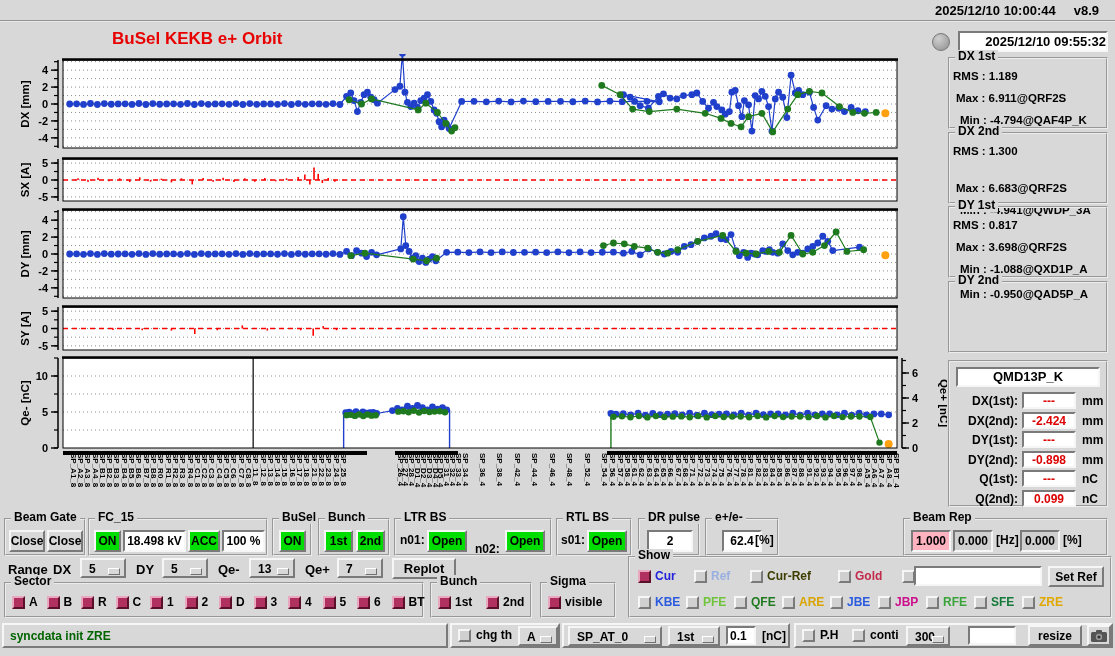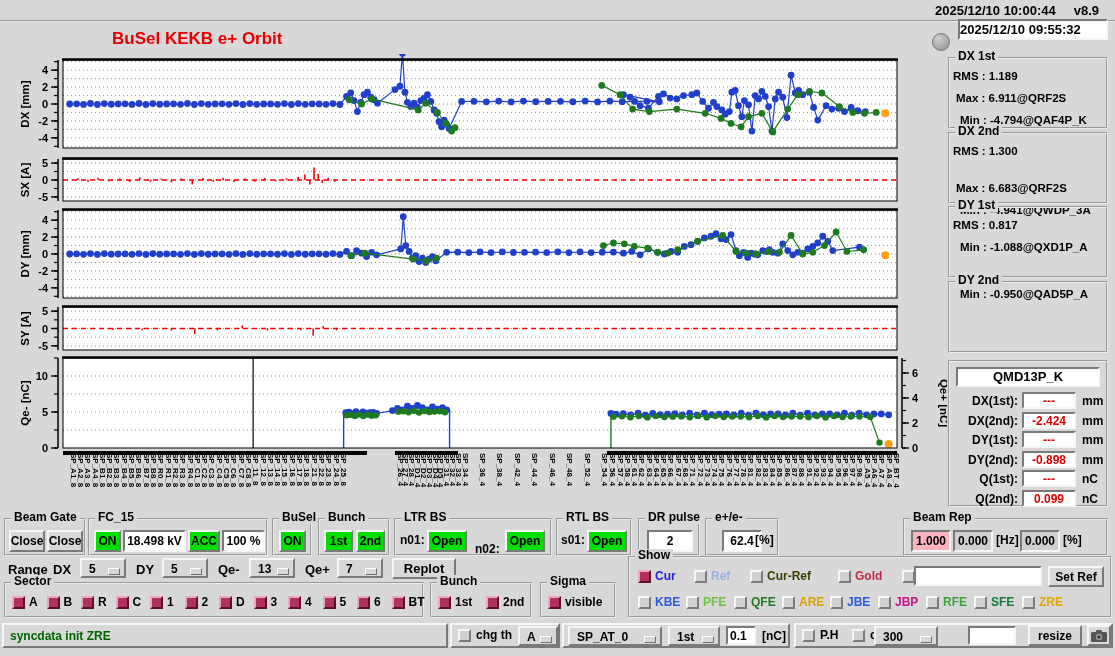--- a/index.html
+++ b/index.html
@@ -5,21 +5,21 @@
   html,body{margin:0;padding:0;}
   body{width:1115px;height:656px;background:#d8d8d8;font-family:"Liberation Sans",sans-serif;font-weight:bold;color:#000;overflow:hidden;}
   #root{position:relative;width:1115px;height:656px;font-size:12px;}
   .abs{position:absolute;}
   .topbar{left:0;top:0;width:1115px;height:22px;background:#d8d8d8;border-bottom:2px groove #e8e8e8;text-align:right;padding-right:16px;box-sizing:border-box;font-size:13px;line-height:21px;}
   .topbar .ver{margin-left:18px;}
   .ptitle{left:112px;top:29px;color:#e80000;font-size:17px;}
   .indicator{left:932px;top:33px;width:16px;height:16px;border-radius:50%;background:radial-gradient(circle at 35% 30%,#cfcfcf,#8f8f8f);border:1px solid #777;}
   .sunken{border-top:2px solid #7a7a7a;border-left:2px solid #7a7a7a;border-bottom:2px solid #f6f6f6;border-right:2px solid #f6f6f6;background:#fff;box-sizing:border-box;}
   .raised{border-top:2px solid #f6f6f6;border-left:2px solid #f6f6f6;border-bottom:2px solid #7a7a7a;border-right:2px solid #7a7a7a;background:#d8d8d8;box-sizing:border-box;}
-  .snapbox{left:958px;top:19px;width:150px;height:21px;text-align:left;font-size:13px;line-height:17px;}
+  .snapbox{left:958px;top:31px;width:150px;height:21px;text-align:right;font-size:13px;line-height:17px;}
   .groupbox{border:2px groove #ececec;box-sizing:border-box;}
   .glabel{position:absolute;top:-9px;left:5px;background:#d8d8d8;padding:0 3px;font-size:12px;line-height:13px;white-space:nowrap;}
   .btn{display:flex;align-items:center;justify-content:center;font-size:12px;cursor:default;box-sizing:border-box;}
   .green{background:#00dd00 !important;}
   .statline{font-size:11.5px;line-height:22px;white-space:nowrap;}
   .qrow{position:absolute;height:18px;font-size:12px;line-height:17px;}
   .qlabel{position:absolute;right:0;top:1px;}
   .qfield{position:absolute;height:17px;text-align:center;color:#dd0000;font-size:12px;line-height:14px;}
   .qunit{position:absolute;top:1px;}
   .cb{position:absolute;width:13px;height:13px;box-sizing:border-box;border-top:2px solid #f6f6f6;border-left:2px solid #f6f6f6;border-bottom:2px solid #7a7a7a;border-right:2px solid #7a7a7a;background:#d0d0d0;}
@@ -806,20 +806,21 @@
       </div>
       <div class="abs groupbox" style="left: 948px; top: 132px; width: 160px; height: 72px;">
         <span class="glabel">DX 2nd</span>
         <div class="statline" style="padding-left: 3px; margin-top: 6px;">RMS :  1.300</div>
         <div class="statline" style="padding-left: 6px; margin-top: 15px;">Max :  6.683@QRF2S</div>
         <div class="statline" style="padding-left: 10px; margin-top: 0px;">Min :  -4.941@QWDP_3A</div>
       </div>
       <div class="abs groupbox" style="left: 948px; top: 206px; width: 160px; height: 72px;">
         <span class="glabel">DY 1st</span>
         <div class="statline" style="padding-left: 3px; margin-top: 6px;">RMS :  0.817</div>
+        <div class="statline" style="padding-left: 6px; margin-top: 0px;">Max :  3.698@QRF2S</div>
         <div class="statline" style="padding-left: 10px; margin-top: 0px;">Min :  -1.088@QXD1P_A</div>
       </div>
       <div class="abs groupbox" style="left: 948px; top: 281px; width: 160px; height: 72px;">
         <span class="glabel">DY 2nd</span>
         <div class="statline" style="padding-left: 10px; margin-top: 0px;">Min :  -0.950@QAD5P_A</div>
       </div>
     </div>
 
   <div class="abs groupbox" style="left:948px;top:360px;width:160px;height:147px;">
     <div class="abs sunken" style="left:6px;top:5px;width:144px;height:20px;text-align:center;font-size:13px;line-height:16px;">QMD13P_K</div>
@@ -1021,21 +1022,21 @@
     <div class="abs raised" style="left:562px;top:1px;width:228px;height:25px;"></div>
     <div class="opt" style="left:568px;top:4px;width:94px;">SP_AT_0</div>
     <div class="opt" style="left:668px;top:4px;width:52px;">1st</div>
     <input class="abs sunken" style="left: 726px; top: 4px; width: 30px; height: 19px; font-family: &quot;Liberation Sans&quot;, sans-serif; font-weight: bold; font-size: 12px; padding: 0px 2px;" value="0.1">
     <span class="cblabel" style="left:762px;top:8px;">[nC]</span>
     <div class="abs raised" style="left:794px;top:1px;width:319px;height:25px;"></div>
     <span class="cb" style="left:802px;top:7px;"></span>
     <span class="cblabel" style="left:820px;top:7px;">P.H</span>
     <span class="cb" style="left:852px;top:7px;"></span>
     <span class="cblabel" style="left:870px;top:7px;">conti</span>
-    <div class="opt" style="left:874px;top:4px;width:64px;">300</div>
+    <div class="opt" style="left:906px;top:4px;width:44px;">300</div>
     <input class="abs sunken" style="left: 968px; top: 4px; width: 48px; height: 19px; font-family: &quot;Liberation Sans&quot;, sans-serif; font-weight: bold; font-size: 12px;">
     <div class="btn raised abs" style="left:1028px;top:3px;width:54px;height:21px;">resize</div>
     <div class="btn raised abs" style="left:1087px;top:3px;width:24px;height:21px;">
       <svg width="16" height="12" viewBox="0 0 16 12">
         <rect x="0" y="2" width="16" height="10" rx="1.5" fill="#555"></rect>
         <rect x="5" y="0" width="6" height="3" rx="1" fill="#555"></rect>
         <circle cx="8" cy="7" r="3.2" fill="#999"></circle>
         <circle cx="8" cy="7" r="1.6" fill="#333"></circle>
       </svg>
     </div>

